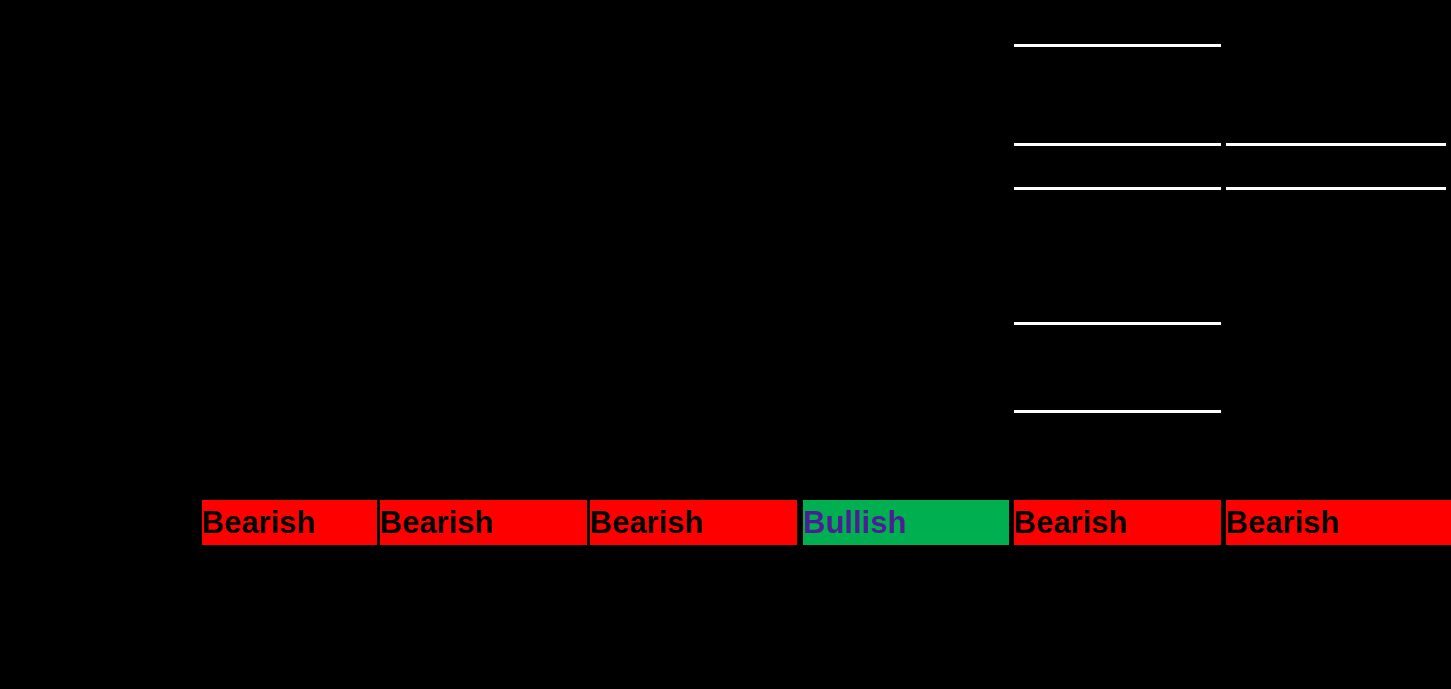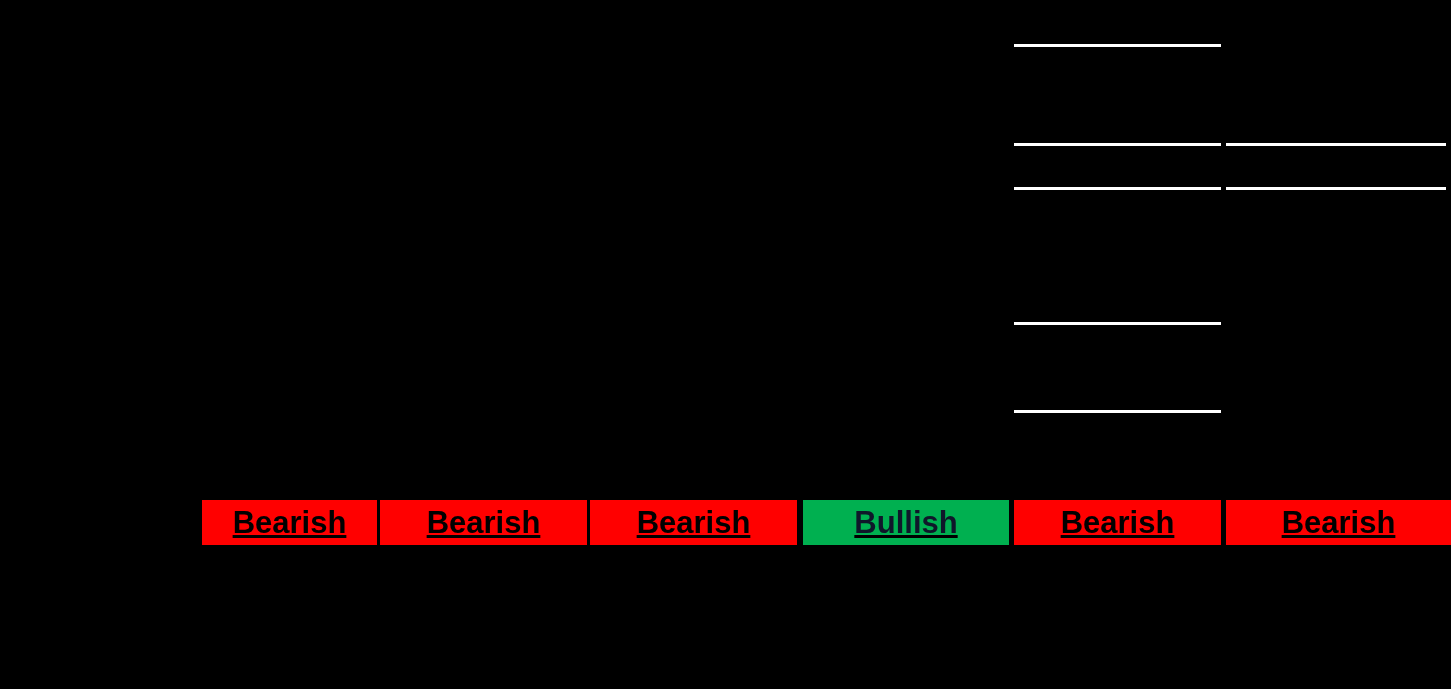--- a/index.html
+++ b/index.html
@@ -24,24 +24,23 @@
     background: #ffffff;
     height: 3px;
   }
   
   .sentiment-cell {
     position: absolute;
     top: 500px;
     height: 45px;
     display: flex;
     align-items: center;
-    justify-content: center;
+    justify-content: flex-start;
     box-sizing: border-box;
     overflow: hidden;
-    text-decoration: underline;
   }
   .sentiment-cell.bearish { background: #ff0000; }
   .sentiment-cell.bullish { background: #00b050; }
   .sentiment-label {
     color: #000000;
     font-family: "Liberation Sans", sans-serif;
     font-size: 31px;
     font-weight: bold;
     line-height: 1;
     letter-spacing: 0px;
@@ -68,21 +67,21 @@
       <div class="sentiment-cell bearish" style="left: 202px; width: 175px; top: 500px; height: 45px; background: rgb(255, 0, 0);">
         <span class="sentiment-label" style="color: rgb(0, 0, 0);">Bearish</span>
       </div>
       <div class="sentiment-cell bearish" style="left: 380px; width: 207px; top: 500px; height: 45px; background: rgb(255, 0, 0);">
         <span class="sentiment-label" style="color: rgb(0, 0, 0);">Bearish</span>
       </div>
       <div class="sentiment-cell bearish" style="left: 590px; width: 207px; top: 500px; height: 45px; background: rgb(255, 0, 0);">
         <span class="sentiment-label" style="color: rgb(0, 0, 0);">Bearish</span>
       </div>
       <div class="sentiment-cell bullish" style="left: 803px; width: 206px; top: 500px; height: 45px; background: rgb(0, 176, 80);">
-        <span class="sentiment-label" style="color: #0f172a;">Bullish</span>
+        <span class="sentiment-label" style="color: #4c1d95;">Bullish</span>
       </div>
       <div class="sentiment-cell bearish" style="left: 1014px; width: 207px; top: 500px; height: 45px; background: rgb(255, 0, 0);">
         <span class="sentiment-label" style="color: rgb(0, 0, 0);">Bearish</span>
       </div>
       <div class="sentiment-cell bearish" style="left: 1226px; width: 225px; top: 500px; height: 45px; background: rgb(255, 0, 0);">
         <span class="sentiment-label" style="color: rgb(0, 0, 0);">Bearish</span>
       </div>
     </div>
 
 </div>

